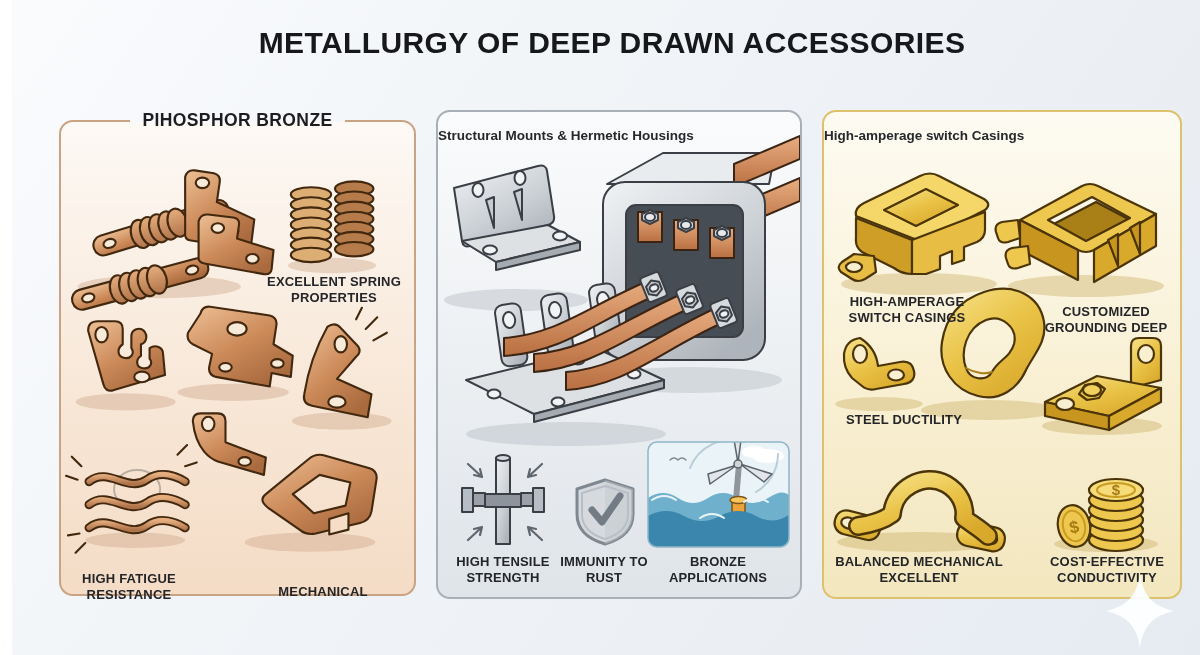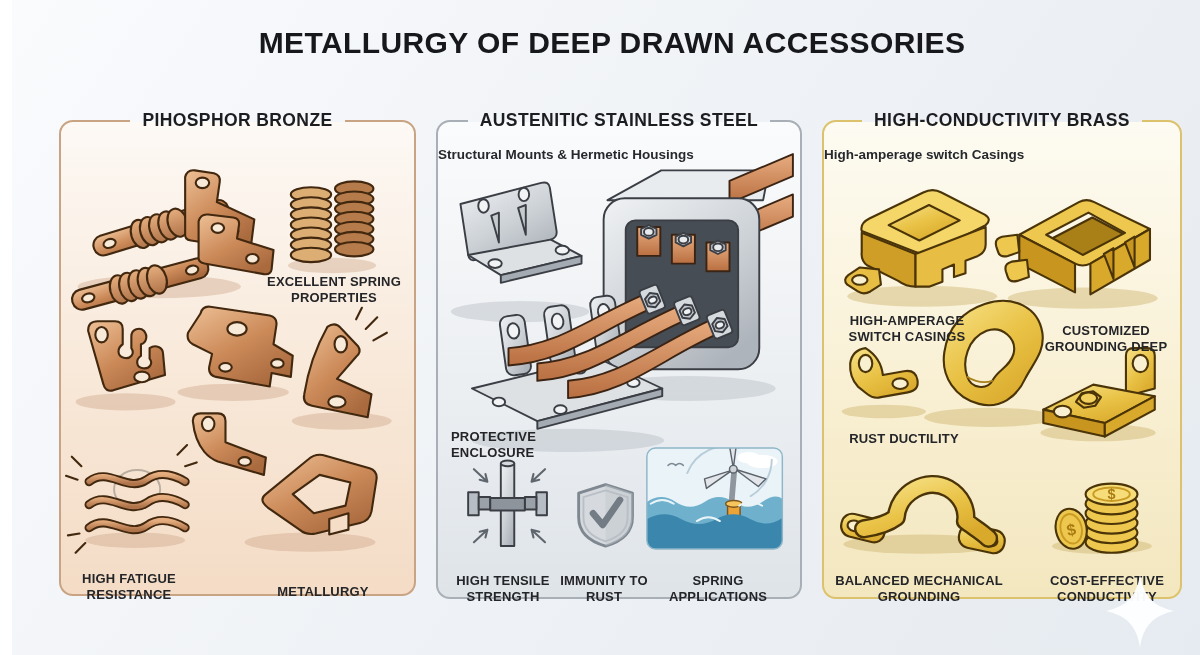--- a/index.html
+++ b/index.html
@@ -135,25 +135,24 @@
             <path d="M4,44 C24,28 44,56 64,42 C78,32 94,38 104,44" stroke="url(#p1cu2)" stroke-width="5.5"></path>
             <path d="M4,68 C24,52 44,80 64,66 C78,56 94,62 104,68" stroke="#42280f" stroke-width="9.5"></path>
             <path d="M4,68 C24,52 44,80 64,66 C78,56 94,62 104,68" stroke="url(#p1cu2)" stroke-width="5.5"></path>
             <path d="M-4,4 L-14,-6 M-8,18 L-20,14 M96,-8 L106,-18 M104,4 L116,0 M0,84 L-10,94 M-6,74 L-18,76"></path>
           </g>
         </g>
       </g>
     </svg>
     <div class="lbl" style="left:3px;top:440px;width:130px">HIGH FATIGUE RESISTANCE</div>
     <div class="lbl" style="left:188px;top:143px;width:170px">EXCELLENT SPRING PROPERTIES</div>
-    <div class="lbl" style="left:192px;top:453px;width:140px">METALLURGY</div>
+    <div class="lbl" style="left:192px;top:453px;width:140px">MECHANICAL</div>
   </fieldset>
 
   <fieldset class="panel panel-steel">
-    <legend>AUSTENITIC STAINLESS STEEL</legend>
     <div class="subtitle">Structural Mounts &amp; Hermetic Housings</div>
     <svg class="art" viewBox="0 0 362 485">
       <defs>
         <linearGradient id="p2st" x1="0" y1="0" x2="0.7" y2="1">
           <stop offset="0" stop-color="#f0f2f4"></stop>
             <stop offset="0.6" stop-color="#ccd1d6"></stop>
             <stop offset="1" stop-color="#aeb4bb"></stop>
         </linearGradient>
         <linearGradient id="p2cb" x1="0" y1="0" x2="0" y2="1">
           <stop offset="0" stop-color="#e8ad80"></stop>
@@ -293,28 +292,26 @@
             <path d="M210,386 Q225,376 240,386 T270,386 T300,386 T330,386 T352,384 L352,435 L210,435 Z" fill="#6fb0cd"></path>
             <rect x="294" y="388" width="13" height="28" fill="#eca438" stroke="#7c541c" stroke-width="1.5"></rect>
             <ellipse cx="300.5" cy="388" rx="8.5" ry="3.5" fill="#f6c55c" stroke="#7c541c" stroke-width="1.5"></ellipse>
             <path d="M210,404 Q228,394 246,404 T282,404 T318,404 T352,402 L352,435 L210,435 Z" fill="#3a86ad"></path>
             <path d="M214,388 Q226,380 238,388 M262,406 Q274,398 286,406 M306,390 Q318,382 330,390" fill="none" stroke="#e9f4f8" stroke-width="2"></path>
           </g>
           <rect x="210" y="330" width="141" height="105" rx="9" fill="none" stroke="#8fb6c8" stroke-width="1.5"></rect>
         </g>
       </g>
     </svg>
-    <div class="lbl left" style="left:13px;top:298px;width:115px">PROTECTIVE ENCLOSURE</div>
     <div class="lbl" style="left:5px;top:442px;width:120px">HIGH TENSILE STRENGTH</div>
     <div class="lbl" style="left:120px;top:442px;width:92px">IMMUNITY TO RUST</div>
-    <div class="lbl" style="left:216px;top:442px;width:128px">SPRING APPLICATIONS</div>
+    <div class="lbl" style="left:216px;top:442px;width:128px">BRONZE APPLICATIONS</div>
   </fieldset>
 
   <fieldset class="panel panel-brass">
-    <legend>HIGH-CONDUCTIVITY BRASS</legend>
     <div class="subtitle">High-amperage switch Casings</div>
     <svg class="art" viewBox="0 0 356 485">
       <defs>
         <linearGradient id="p3br" x1="0" y1="0" x2="0.7" y2="1">
           <stop offset="0" stop-color="#f7e289"></stop>
             <stop offset="0.55" stop-color="#e9c245"></stop>
             <stop offset="1" stop-color="#d9a92c"></stop>
         </linearGradient>
       </defs>
 
@@ -396,21 +393,21 @@
           <g transform="rotate(-12 22 74)">
             <ellipse cx="22" cy="74" rx="16" ry="21" fill="#eec84e"></ellipse>
             <ellipse cx="22" cy="74" rx="11" ry="15.5" fill="none" stroke="#c99b22" stroke-width="2"></ellipse>
             <text x="22" y="81" text-anchor="middle" font-size="17" font-weight="bold" fill="#a87b12" stroke="none">$</text>
           </g>
         </g>
       </g>
     </svg>
     <div class="lbl" style="left:8px;top:182px;width:150px">HIGH-AMPERAGE SWITCH CASINGS</div>
     <div class="lbl" style="left:212px;top:192px;width:140px">CUSTOMIZED GROUNDING DEEP</div>
-    <div class="lbl" style="left:10px;top:300px;width:140px">RUST DUCTILITY</div>
-    <div class="lbl" style="left:0px;top:442px;width:190px">BALANCED MECHANICAL GROUNDING</div>
+    <div class="lbl" style="left:10px;top:300px;width:140px">STEEL DUCTILITY</div>
+    <div class="lbl" style="left:0px;top:442px;width:190px">BALANCED MECHANICAL EXCELLENT</div>
     <div class="lbl" style="left:198px;top:442px;width:170px">COST-EFFECTIVE CONDUCTIVITY</div>
   </fieldset>
 
   <svg class="sparkle" viewBox="0 0 68 74">
     <path d="M34,0 C37,22 47,32 68,37 C47,42 37,52 34,74 C31,52 21,42 0,37 C21,32 31,22 34,0 Z" fill="#fcfeff" opacity="0.97"></path>
   </svg>
 </div>
 
 </body></html>

